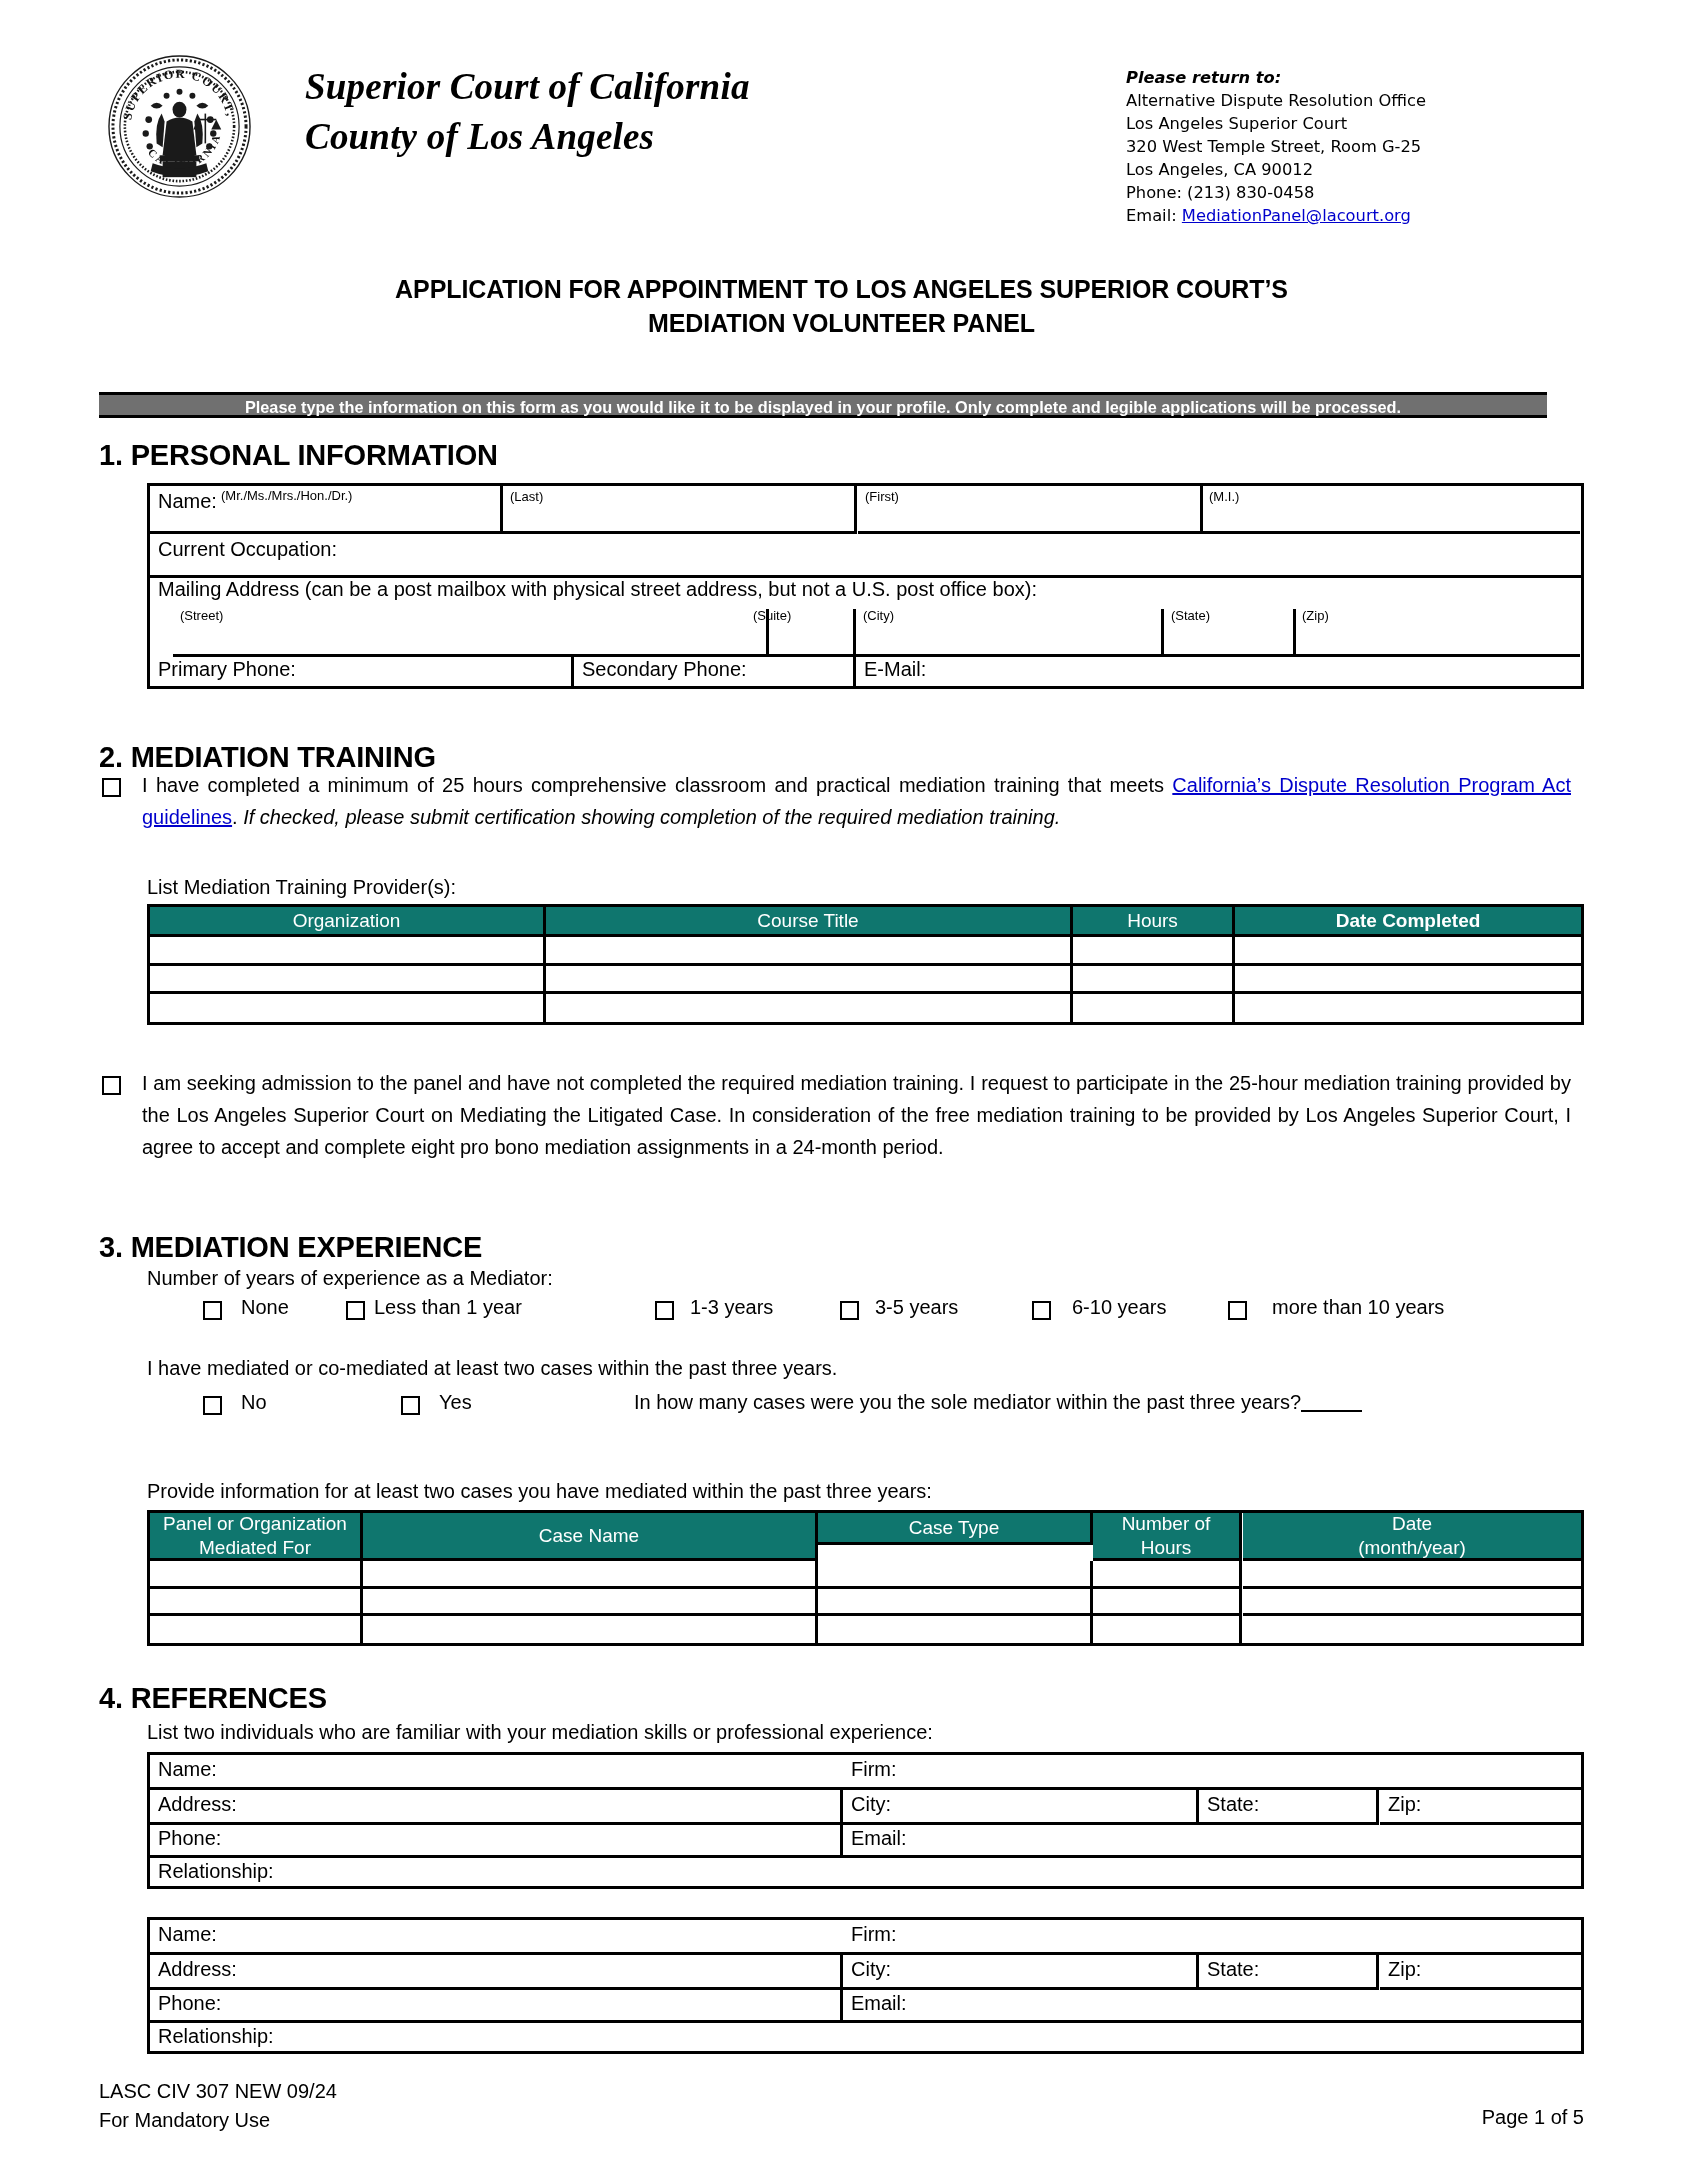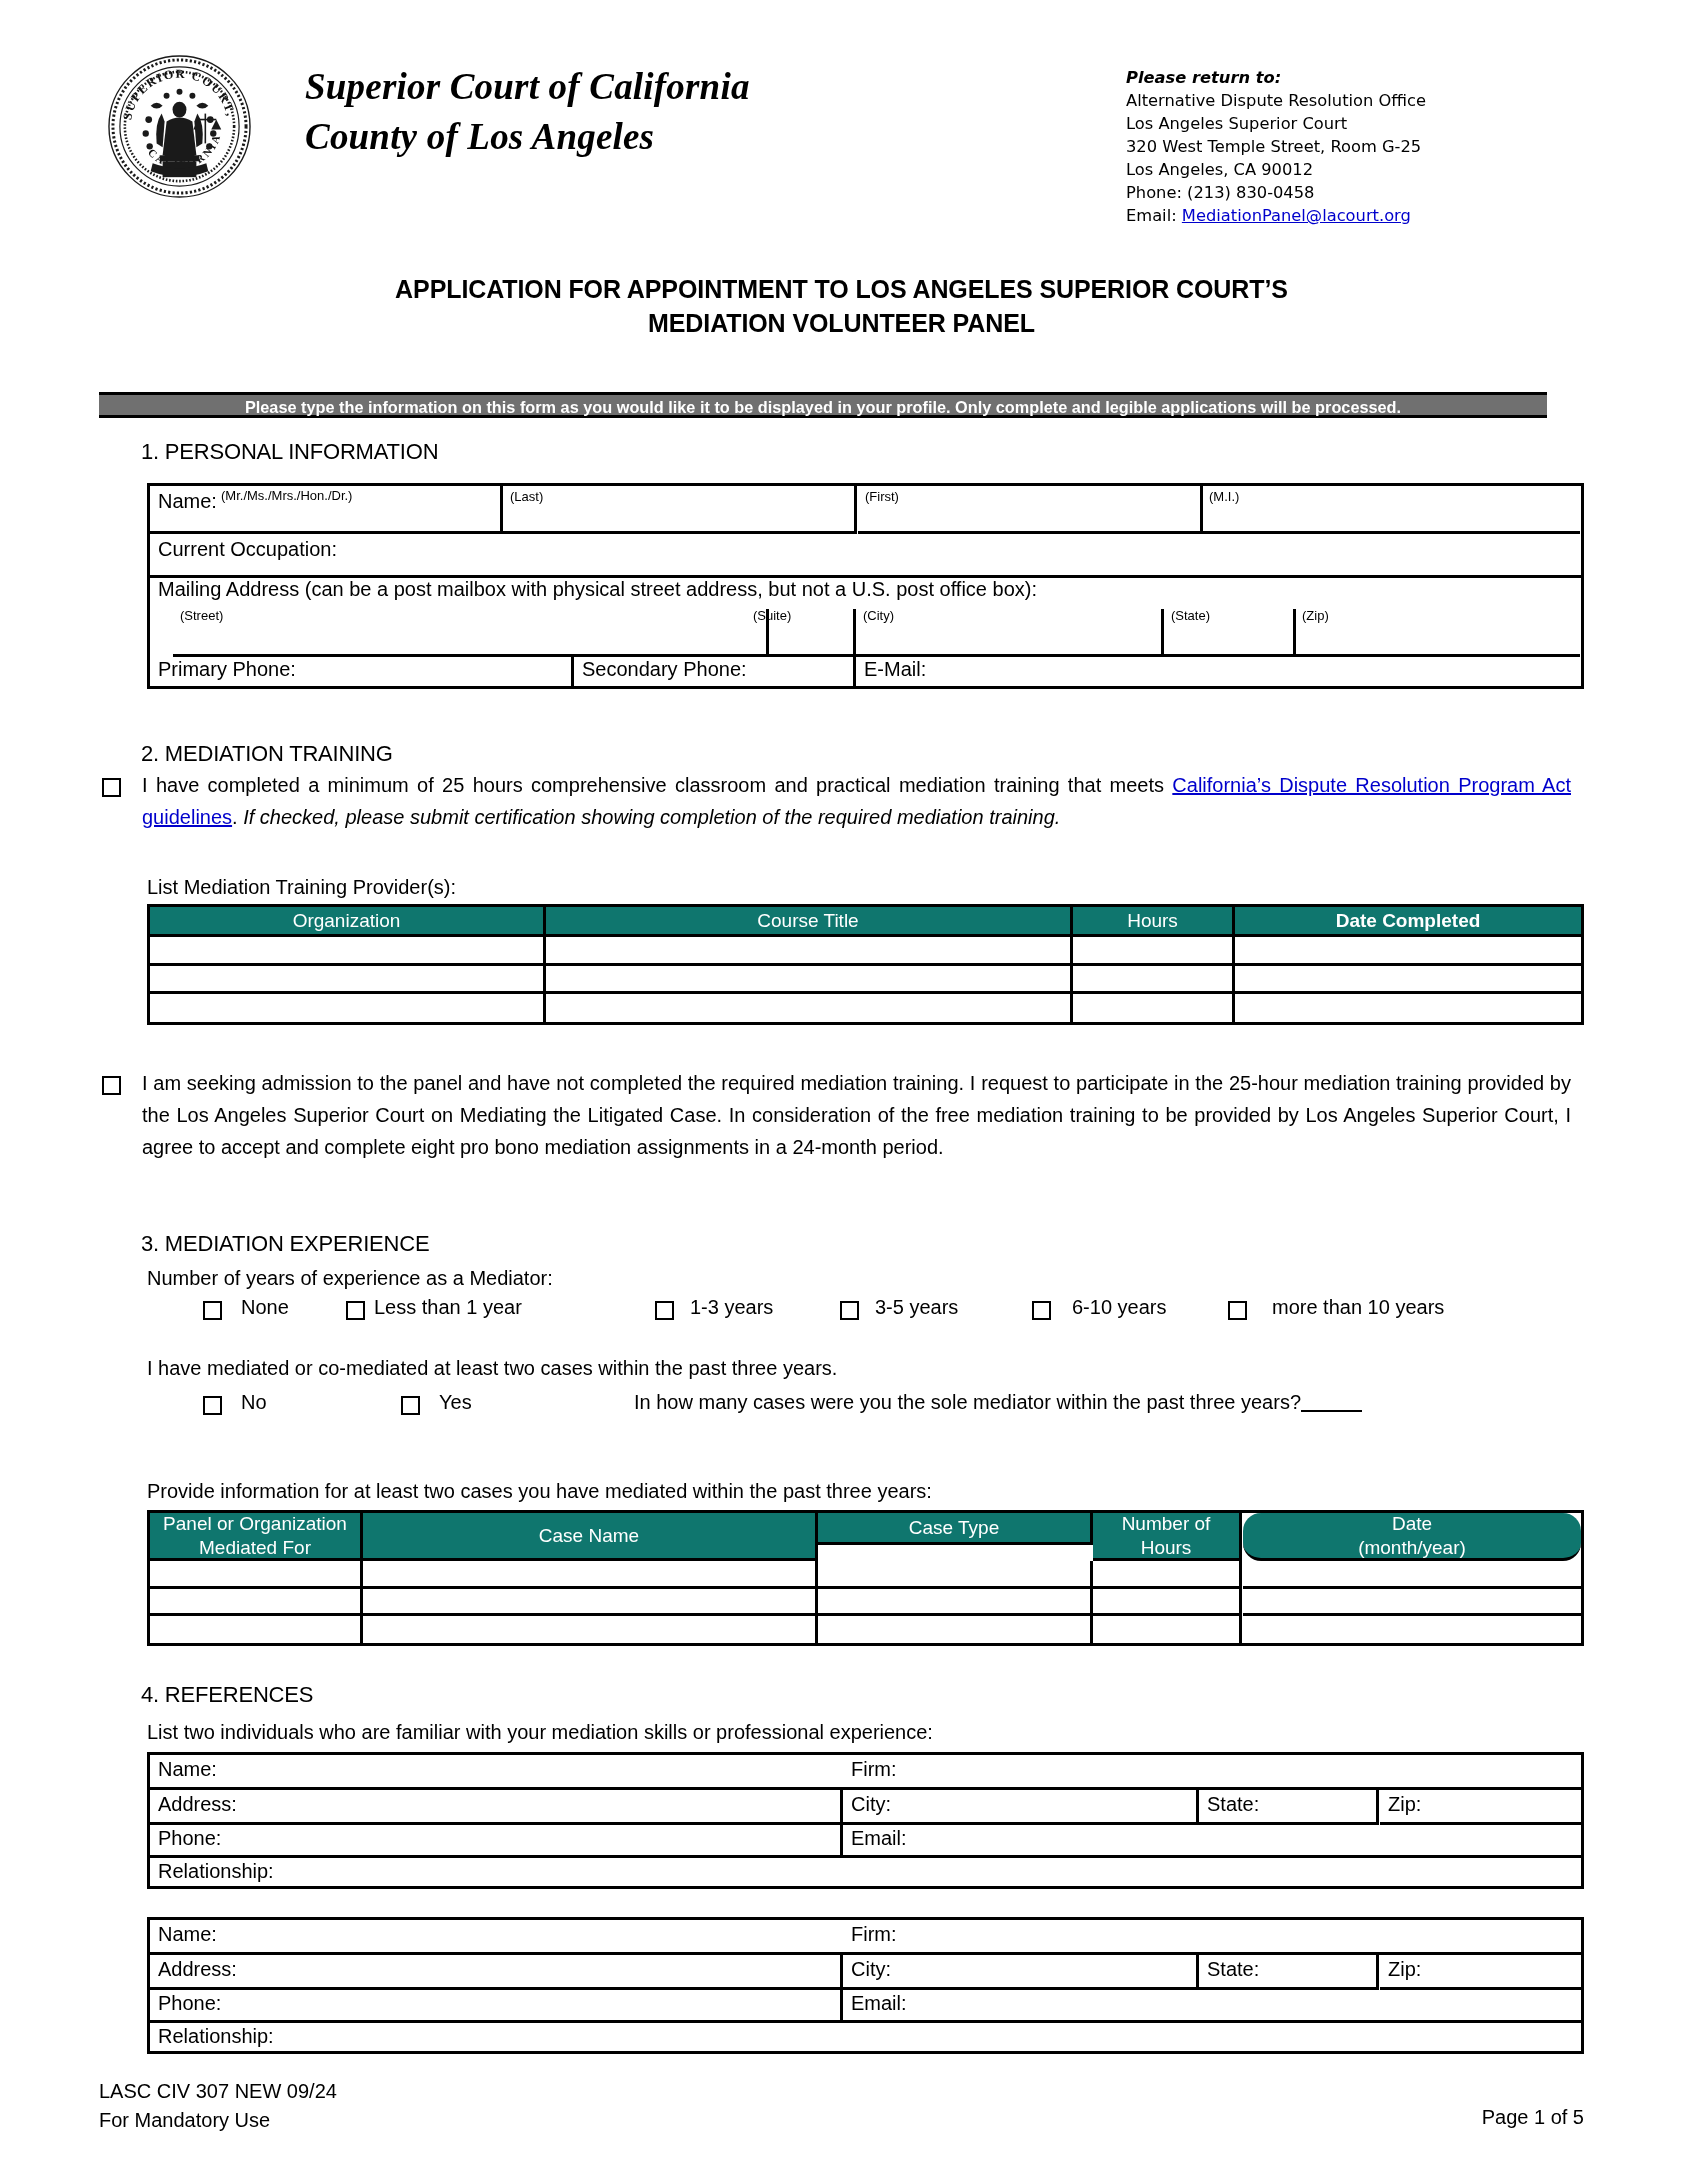--- a/index.html
+++ b/index.html
@@ -87,25 +87,24 @@
     font-size: 16.3px;
     font-weight: bold;
     line-height: 20px;
     text-align: center;
     padding-top: 2px;
   }
 
   
   .sec-head {
     position: absolute;
-    font-size: 22px;
-    font-weight: normal;
+    font-size: 29px;
+    font-weight: bold;
     letter-spacing: -0.2px;
     white-space: nowrap;
-    margin-left: 42px;
   }
   .body-txt {
     position: absolute;
     font-size: 20px;
     line-height: 32px;
   }
 
   
   .tbl {
     position: absolute;
@@ -373,21 +372,21 @@
     <div class="cell ghead" style="left:0; top:0; width:213px; height:48px; flex-direction:column;">
       <span>Panel or Organization</span>
       <span>Mediated For</span>
     </div>
     <div class="cell ghead" style="left:213px; top:0; width:455px; height:48px;">Case Name</div>
     <div class="cell ghead" style="left:668px; top:0; width:275px; height:32px;">Case Type</div>
     <div class="cell ghead" style="left:943px; top:0; width:149px; height:48px; flex-direction:column;">
       <span>Number of</span>
       <span>Hours</span>
     </div>
-    <div class="cell ghead nb" style="left:1093px; top:0; width:338px; height:48px; flex-direction:column;border-radius:18px;">
+    <div class="cell ghead nb" style="left:1093px; top:0; width:338px; height:48px; flex-direction:column;">
       <span>Date</span>
       <span>(month/year)</span>
     </div>
 
     <div class="cell" style="left:0; top:48px; width:213px; height:28px;"></div>
     <div class="cell" style="left:213px; top:48px; width:455px; height:28px;"></div>
     <div class="cell" style="left:668px; top:48px; width:275px; height:28px;"></div>
     <div class="cell" style="left:943px; top:48px; width:149px; height:28px;"></div>
     <div class="cell nb" style="left:1093px; top:48px; width:338px; height:28px;"></div>
 

